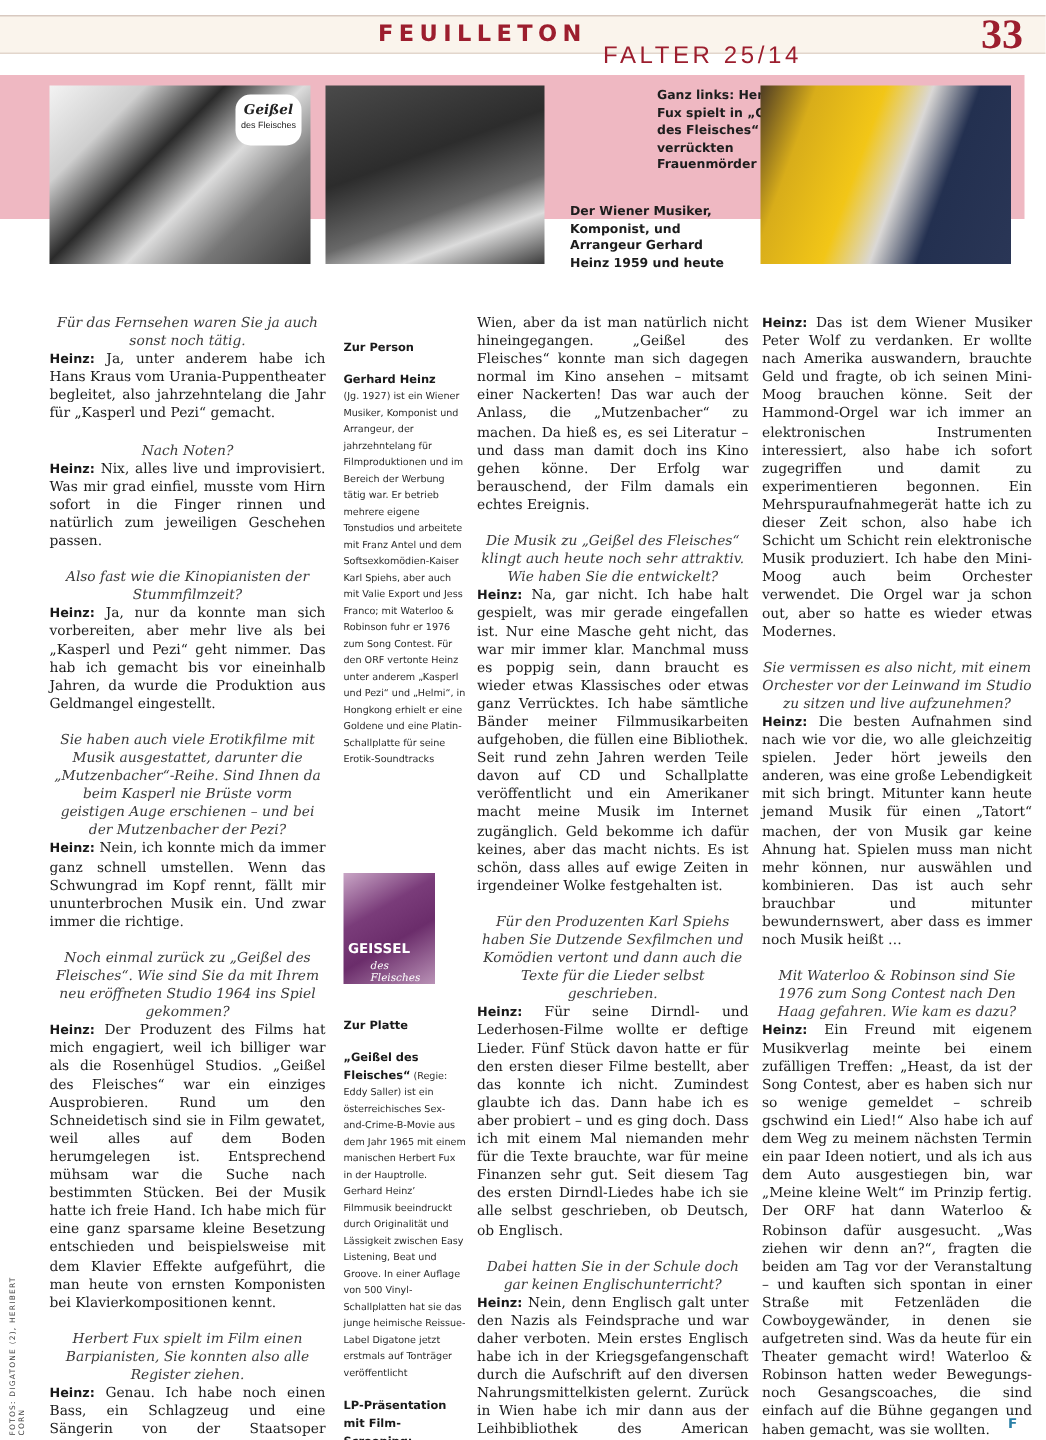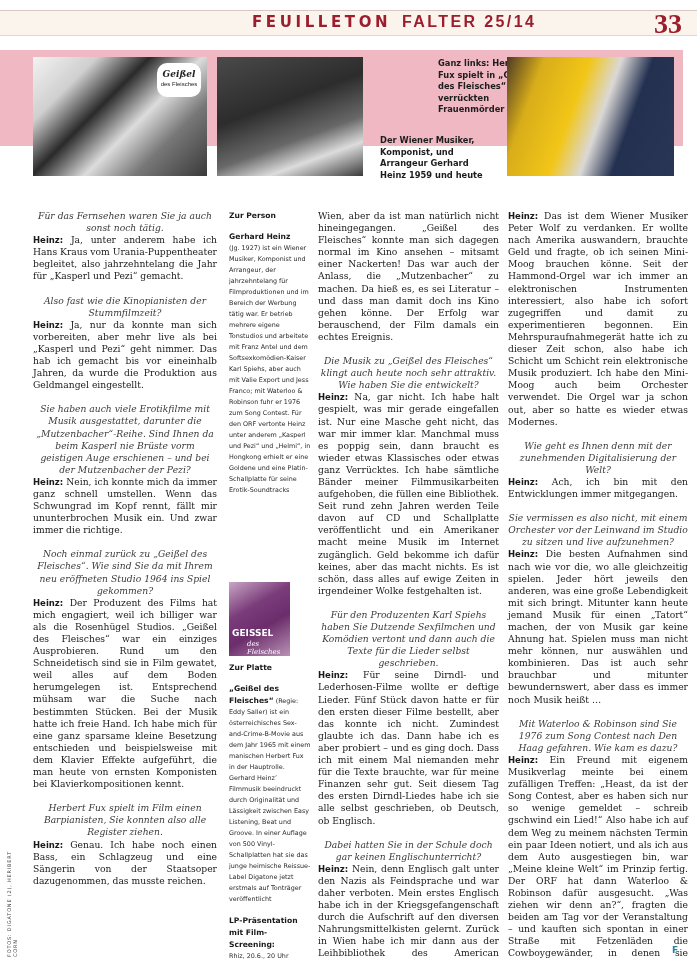--- a/index.html
+++ b/index.html
@@ -1,40 +1,40 @@
 <!DOCTYPE html>
 <html><head>
 <meta charset="utf-8">
 <style>
   html,body{margin:0;padding:0;background:#fff;}
   body{width:697px;height:960px;overflow:hidden;position:relative;font-family:"DejaVu Serif",serif;color:#1a1a1a;}
   .header{position:absolute;left:0;top:10px;width:697px;height:24px;background:#faf4ec;border-top:1px solid #d8c9c0;border-bottom:1px solid #e2d6cc;padding-left:40px;}
   .hdr-section{position:absolute;left:252px;top:2px;font-family:"DejaVu Sans",sans-serif;font-weight:bold;font-size:15px;letter-spacing:3.6px;color:#9c1e2e;}
-  .hdr-issue{position:absolute;left:402px;top:2px;font-family:"Liberation Sans",sans-serif;font-size:16px;letter-spacing:2.4px;color:#9c1e2e;font-weight:bold;}
+  .hdr-issue{position:absolute;left:402px;top:18px;font-family:"Liberation Sans",sans-serif;font-size:16px;letter-spacing:2.4px;color:#9c1e2e;}
   .hdr-page{position:absolute;left:654px;top:-3px;font-family:Liberation Serif, serif;font-weight:bold;font-size:28px;color:#9c1e2e;}
   .photo-band{position:absolute;left:0;top:50px;width:683px;height:96px;background:#efb8c2;}
   .ph{position:absolute;top:57px;height:119px;}
   .ph1{left:33px;width:174px;background:linear-gradient(135deg,#f3f3f3 0%,#cfcfcf 22%,#2a2a2a 40%,#dcdcdc 58%,#777 75%,#3a3a3a 100%);}
   .ph1-logo{position:absolute;right:6px;top:6px;width:44px;height:34px;background:#fff;border-radius:10px;font-family:"DejaVu Serif",serif;font-style:italic;font-weight:bold;font-size:9px;line-height:10px;text-align:center;padding-top:6px;box-sizing:border-box;color:#222;}
   .ph1-logo small{display:block;font-style:normal;font-weight:normal;font-family:"Liberation Sans",sans-serif;font-size:6px;}
   .ph2{left:217px;width:146px;background:linear-gradient(160deg,#4a4a4a 0%,#2c2c2c 40%,#686868 65%,#dcdcdc 80%,#3a3a3a 100%);}
   .ph3{left:507px;width:167px;background:linear-gradient(110deg,#4d3b24 0%,#d8ad1a 18%,#f2c617 40%,#dad8d6 55%,#233050 70%,#2a3656 100%);}
   .caption{position:absolute;font-family:"DejaVu Sans",sans-serif;font-weight:bold;font-size:8.3px;line-height:11.5px;color:#1d1d1d;}
   .cap1{left:399px;top:58px;width:100px;margin-left:39px;}
   .cap2{left:380px;top:135px;width:117px;text-align:left;}
   .col{position:absolute;top:210px;font-size:9.2px;line-height:12.1px;text-align:justify;hyphens:manual;}
   .c1{left:33px;width:184px;}
   .c3{left:318px;width:181px;}
   .c4{left:508px;width:180px;}
   .col p{margin:0 0 12px 0;}
   .q{font-style:italic;color:#3a3a3a;}
   .q{display:block;text-align:center;}
   .spk{font-family:"DejaVu Sans",sans-serif;font-weight:bold;font-size:8.5px;}
   .side{position:absolute;left:229px;width:82px;font-family:"DejaVu Sans",sans-serif;font-size:6.4px;line-height:11px;color:#2a2a2a;}
-  .side h4{margin:0 0 10px 0;font-size:7.6px;font-weight:bold;color:#1a1a1a;}
+  .side h4{margin:16px 0 10px 0;font-size:7.6px;font-weight:bold;color:#1a1a1a;}
   .side b{font-size:7.6px;color:#1a1a1a;}
   .s1{top:210px;}
   .s2{top:662px;}
   .poster{position:absolute;left:229px;top:582px;width:61px;height:74px;background:linear-gradient(150deg,#c9a6c6 0%,#7a3c7a 35%,#6b2d6b 60%,#b992b6 100%);overflow:hidden;}
   .poster-title{position:absolute;left:3px;top:46px;font-family:"DejaVu Sans",sans-serif;font-weight:bold;font-size:9px;color:#fff;}
   .poster-sub{position:absolute;left:18px;top:58px;font-family:"DejaVu Serif",serif;font-style:italic;font-size:7px;color:#fff;}
   .credit{position:absolute;left:6px;top:842px;width:10px;height:115px;font-family:"DejaVu Sans",sans-serif;font-size:5px;letter-spacing:0.8px;color:#444;writing-mode:vertical-rl;transform:rotate(180deg);}
   .end-icon{position:absolute;left:672px;top:945px;font-size:9px;color:#2a7fa6;font-family:"DejaVu Sans",sans-serif;font-weight:bold;}
 </style>
 </head>
@@ -52,20 +52,21 @@
 </div>
 <div class="ph ph2"></div>
 <div class="caption cap1">Ganz links: Herbert Fux spielt in „Geißel des Fleisches“ einen verrückten Frauenmörder</div>
 <div class="caption cap2">Der Wiener Musiker, Komponist, und Arrangeur Gerhard Heinz 1959 und heute</div>
 <div class="ph ph3"></div>
 
 <div class="credit">FOTOS: DIGATONE (2), HERIBERT CORN</div>
 
 <div class="col c1" id="col1">
     <p><span class="q">Für das Fernsehen waren Sie ja auch sonst noch tätig.</span><span class="spk">Heinz: </span><span>Ja, unter anderem habe ich Hans Kraus vom Urania-Puppentheater begleitet, also jahrzehntelang die Jahr für „Kasperl und Pezi“ gemacht.</span></p>
+    <p><span class="q">Nach Noten?</span><span class="spk">Heinz: </span><span>Nix, alles live und improvisiert. Was mir grad einfiel, musste vom Hirn sofort in die Finger rinnen und natürlich zum jeweiligen Geschehen passen.</span></p>
     <p><span class="q">Also fast wie die Kinopianisten der Stummfilmzeit?</span><span class="spk">Heinz: </span><span>Ja, nur da konnte man sich vorbereiten, aber mehr live als bei „Kasperl und Pezi“ geht nimmer. Das hab ich gemacht bis vor eineinhalb Jahren, da wurde die Produktion aus Geldmangel eingestellt.</span></p>
     <p><span class="q">Sie haben auch viele Erotikfilme mit Musik ausgestattet, darunter die „Mutzenbacher“-Reihe. Sind Ihnen da beim Kasperl nie Brüste vorm geistigen Auge erschienen – und bei der Mutzenbacher der Pezi?</span><span class="spk">Heinz: </span><span>Nein, ich konnte mich da immer ganz schnell umstellen. Wenn das Schwungrad im Kopf rennt, fällt mir ununterbrochen Musik ein. Und zwar immer die richtige.</span></p>
     <p><span class="q">Noch einmal zurück zu „Geißel des Fleisches“. Wie sind Sie da mit Ihrem neu eröffneten Studio 1964 ins Spiel gekommen?</span><span class="spk">Heinz: </span><span>Der Produzent des Films hat mich engagiert, weil ich billiger war als die Rosenhügel Studios. „Geißel des Fleisches“ war ein einziges Ausprobieren. Rund um den Schneidetisch sind sie in Film gewatet, weil alles auf dem Boden herumgelegen ist. Entsprechend mühsam war die Suche nach bestimmten Stücken. Bei der Musik hatte ich freie Hand. Ich habe mich für eine ganz sparsame kleine Besetzung entschieden und beispielsweise mit dem Klavier Effekte aufgeführt, die man heute von ernsten Komponisten bei Klavierkompositionen kennt.</span></p>
     <p><span class="q">Herbert Fux spielt im Film einen Barpianisten, Sie konnten also alle Register ziehen.</span><span class="spk">Heinz: </span><span>Genau. Ich habe noch einen Bass, ein Schlagzeug und eine Sängerin von der Staatsoper dazugenommen, das musste reichen.</span></p>
   </div>
 
 <div class="side s1">
   <h4>Zur Person</h4>
   <b>Gerhard Heinz</b><br>
   <span>(Jg. 1927) ist ein Wiener Musiker, Komponist und Arrangeur, der jahrzehntelang für Filmproduktionen und im Bereich der Werbung tätig war. Er betrieb mehrere eigene Tonstudios und arbeitete mit Franz Antel und dem Softsexkomödien-Kaiser Karl Spiehs, aber auch mit Valie Export und Jess Franco; mit Waterloo &amp; Robinson fuhr er 1976 zum Song Contest. Für den ORF vertonte Heinz unter anderem „Kasperl und Pezi“ und „Helmi“, in Hongkong erhielt er eine Goldene und eine Platin-Schallplatte für seine Erotik-Soundtracks</span>
@@ -85,18 +86,17 @@
 </div>
 
 <div class="col c3" id="col3">
     <p><span>Wien, aber da ist man natürlich nicht hineingegangen. „Geißel des Fleisches“ konnte man sich dagegen normal im Kino ansehen – mitsamt einer Nackerten! Das war auch der Anlass, die „Mutzenbacher“ zu machen. Da hieß es, es sei Literatur – und dass man damit doch ins Kino gehen könne. Der Erfolg war berauschend, der Film damals ein echtes Ereignis.</span></p>
     <p><span class="q">Die Musik zu „Geißel des Fleisches“ klingt auch heute noch sehr attraktiv. Wie haben Sie die entwickelt?</span><span class="spk">Heinz: </span><span>Na, gar nicht. Ich habe halt gespielt, was mir gerade eingefallen ist. Nur eine Masche geht nicht, das war mir immer klar. Manchmal muss es poppig sein, dann braucht es wieder etwas Klassisches oder etwas ganz Verrücktes. Ich habe sämtliche Bänder meiner Filmmusikarbeiten aufgehoben, die füllen eine Bibliothek. Seit rund zehn Jahren werden Teile davon auf CD und Schallplatte veröffentlicht und ein Amerikaner macht meine Musik im Internet zugänglich. Geld bekomme ich dafür keines, aber das macht nichts. Es ist schön, dass alles auf ewige Zeiten in irgendeiner Wolke festgehalten ist.</span></p>
     <p><span class="q">Für den Produzenten Karl Spiehs haben Sie Dutzende Sexfilmchen und Komödien vertont und dann auch die Texte für die Lieder selbst geschrieben.</span><span class="spk">Heinz: </span><span>Für seine Dirndl- und Lederhosen-Filme wollte er deftige Lieder. Fünf Stück davon hatte er für den ersten dieser Filme bestellt, aber das konnte ich nicht. Zumindest glaubte ich das. Dann habe ich es aber probiert – und es ging doch. Dass ich mit einem Mal niemanden mehr für die Texte brauchte, war für meine Finanzen sehr gut. Seit diesem Tag des ersten Dirndl-Liedes habe ich sie alle selbst geschrieben, ob Deutsch, ob Englisch.</span></p>
     <p><span class="q">Dabei hatten Sie in der Schule doch gar keinen Englischunterricht?</span><span class="spk">Heinz: </span><span>Nein, denn Englisch galt unter den Nazis als Feindsprache und war daher verboten. Mein erstes Englisch habe ich in der Kriegsgefangenschaft durch die Aufschrift auf den diversen Nahrungsmittelkisten gelernt. Zurück in Wien habe ich mir dann aus der Leihbibliothek des American Information Center ein Buch nach dem anderen ausgeborgt. So habe ich mir ein entsprechendes Repertoire angeeignet, und durch einen amerikanischen Kapellmeister habe ich die dann auch englisch zu sprechen gelernt. Meine englischen Texte waren anfangs allerdings ein wenig albern, denn ich dachte mir, Englisch versteht ohnehin keiner.</span></p>
   </div>
 <div class="col c4" id="col4">
     <p><span class="spk">Heinz: </span><span>Das ist dem Wiener Musiker Peter Wolf zu verdanken. Er wollte nach Amerika auswandern, brauchte Geld und fragte, ob ich seinen Mini-Moog brauchen könne. Seit der Hammond-Orgel war ich immer an elektronischen Instrumenten interessiert, also habe ich sofort zugegriffen und damit zu experimentieren begonnen. Ein Mehrspuraufnahmegerät hatte ich zu dieser Zeit schon, also habe ich Schicht um Schicht rein elektronische Musik produziert. Ich habe den Mini-Moog auch beim Orchester verwendet. Die Orgel war ja schon out, aber so hatte es wieder etwas Modernes.</span></p>
-    <p><span class="q">Wie geht es Ihnen denn mit der zunehmenden Digitalisierung der Welt?</span><span class="spk">Heinz: </span><span>Ach, ich bin mit den Entwicklungen immer mitgegangen.</span></p>
     <p><span class="q">Sie vermissen es also nicht, mit einem Orchester vor der Leinwand im Studio zu sitzen und live aufzunehmen?</span><span class="spk">Heinz: </span><span>Die besten Aufnahmen sind nach wie vor die, wo alle gleichzeitig spielen. Jeder hört jeweils den anderen, was eine große Lebendigkeit mit sich bringt. Mitunter kann heute jemand Musik für einen „Tatort“ machen, der von Musik gar keine Ahnung hat. Spielen muss man nicht mehr können, nur auswählen und kombinieren. Das ist auch sehr brauchbar und mitunter bewundernswert, aber dass es immer noch Musik heißt …</span></p>
     <p><span class="q">Mit Waterloo &amp; Robinson sind Sie 1976 zum Song Contest nach Den Haag gefahren. Wie kam es dazu?</span><span class="spk">Heinz: </span><span>Ein Freund mit eigenem Musikverlag meinte bei einem zufälligen Treffen: „Heast, da ist der Song Contest, aber es haben sich nur so wenige gemeldet – schreib gschwind ein Lied!“ Also habe ich auf dem Weg zu meinem nächsten Termin ein paar Ideen notiert, und als ich aus dem Auto ausgestiegen bin, war „Meine kleine Welt“ im Prinzip fertig. Der ORF hat dann Waterloo &amp; Robinson dafür ausgesucht. „Was ziehen wir denn an?“, fragten die beiden am Tag vor der Veranstaltung – und kauften sich spontan in einer Straße mit Fetzenläden die Cowboygewänder, in denen sie aufgetreten sind. Was da heute für ein Theater gemacht wird! Waterloo &amp; Robinson hatten weder Bewegungs- noch Gesangscoaches, die sind einfach auf die Bühne gegangen und haben gemacht, was sie wollten.</span></p>
   </div>
 
 <span class="end-icon">F</span>
 
 </body></html>

